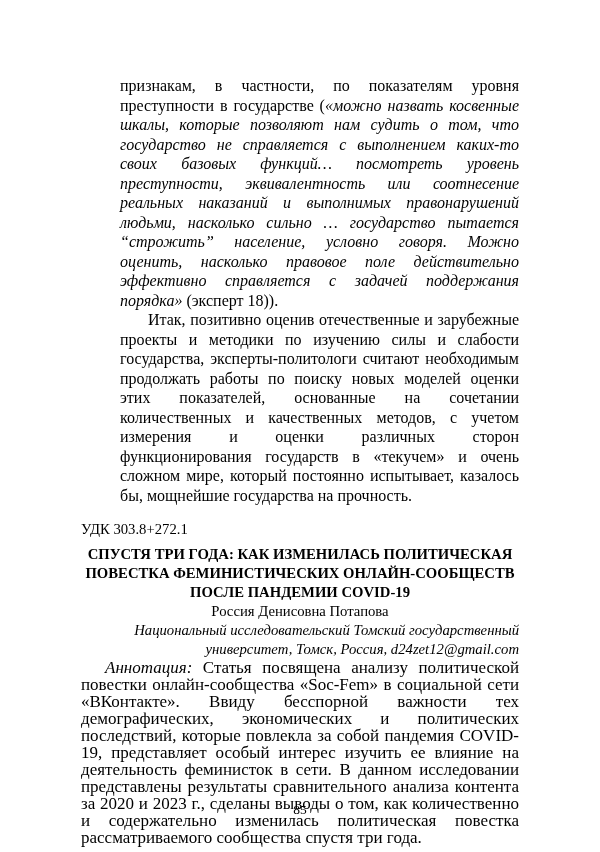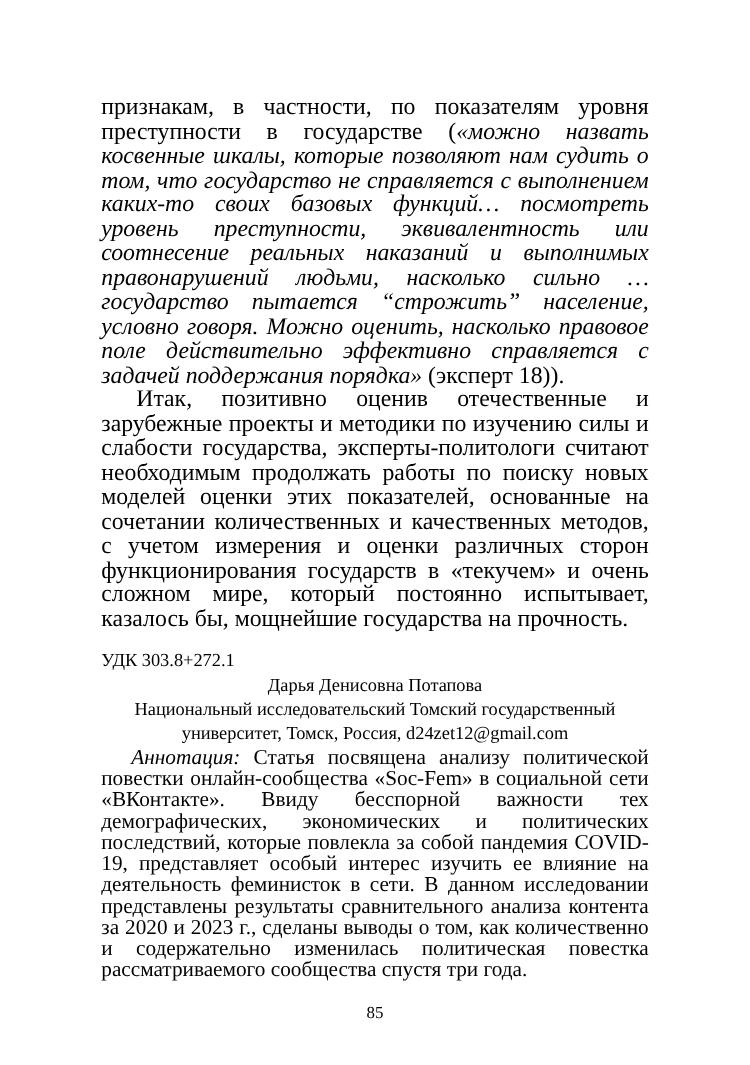--- a/index.html
+++ b/index.html
@@ -13,23 +13,24 @@
   }
   .page {
     position: relative;
     width: 600px;
     height: 852px;
     padding: 76px 81px 0 81px;
     background: #ffffff;
     overflow: hidden;
   }
   .body-text {
-    font-size: 19px;
+    font-size: 16px;
     line-height: 19.5px;
     text-align: justify;
+    margin-left: 39px;
   }
   .body-text p.indent { text-indent: 28px; }
   .udc {
     margin-top: 15px;
     font-size: 14.7px;
     line-height: 19.5px;
     text-align: left;
   }
   .title {
     margin-top: 5px;
@@ -39,21 +40,22 @@
     text-align: center;
   }
   .author {
     font-size: 14.7px;
     line-height: 19px;
     text-align: center;
   }
   .affiliation {
     font-size: 14.7px;
     line-height: 19px;
-    text-align: center;
+    font-style: italic;
+    text-align: right;
   }
   .abstract {
     font-size: 17px;
     line-height: 17px;
     text-align: justify;
     text-indent: 24px;
   }
   .page-number {
     position: absolute;
     left: 0;
@@ -69,22 +71,23 @@
 
 <div class="page">
 
   <div class="body-text">
     <p><span>признакам, в частности, по показателям уровня преступности в государстве (</span><span style="font-style: italic;">«можно назвать косвенные шкалы, которые позволяют нам судить о том, что государство не справляется с выполнением каких-то своих базовых функций… посмотреть уровень преступности, эквивалентность или соотнесение реальных наказаний и выполнимых правонарушений людьми, насколько сильно … государство пытается “строжить” население, условно говоря. Можно оценить, насколько правовое поле действительно эффективно справляется с задачей поддержания порядка»</span><span> (эксперт 18)).</span></p>
     <p class="indent">Итак, позитивно оценив отечественные и зарубежные проекты и методики по изучению силы и слабости государства, эксперты-политологи считают необходимым продолжать работы по поиску новых моделей оценки этих показателей, основанные на сочетании количественных и качественных методов, с учетом измерения и оценки различных сторон функционирования государств в «текучем» и очень сложном мире, который постоянно испытывает, казалось бы, мощнейшие государства на прочность.</p>
   </div>
 
   <div class="udc">УДК 303.8+272.1</div>
 
+  <h1 class="title">СПУСТЯ ТРИ ГОДА: КАК ИЗМЕНИЛАСЬ ПОЛИТИЧЕСКАЯ ПОВЕСТКА ФЕМИНИСТИЧЕСКИХ ОНЛАЙН-СООБЩЕСТВ ПОСЛЕ ПАНДЕМИИ COVID-19</h1>
 
-  <div class="author">Дарья Денисовна Потапова</div>
+  <div class="author">Россия Денисовна Потапова</div>
 
   <div class="affiliation">Национальный исследовательский Томский государственный университет, Томск, Россия, d24zet12@gmail.com</div>
 
   <p class="abstract"><span style="font-style: italic;">Аннотация:</span><span> Статья посвящена анализу политической повестки онлайн-сообщества «Soc-Fem» в социальной сети «ВКонтакте». Ввиду бесспорной важности тех демографических, экономических и политических последствий, которые повлекла за собой пандемия COVID-19, представляет особый интерес изучить ее влияние на деятельность феминисток в сети. В данном исследовании представлены результаты сравнительного анализа контента за 2020 и 2023 г., сделаны выводы о том, как количественно и содержательно изменилась политическая повестка рассматриваемого сообщества спустя три года.</span></p>
 
   <div class="page-number">85</div>
 
 </div>
 
 </body></html>

